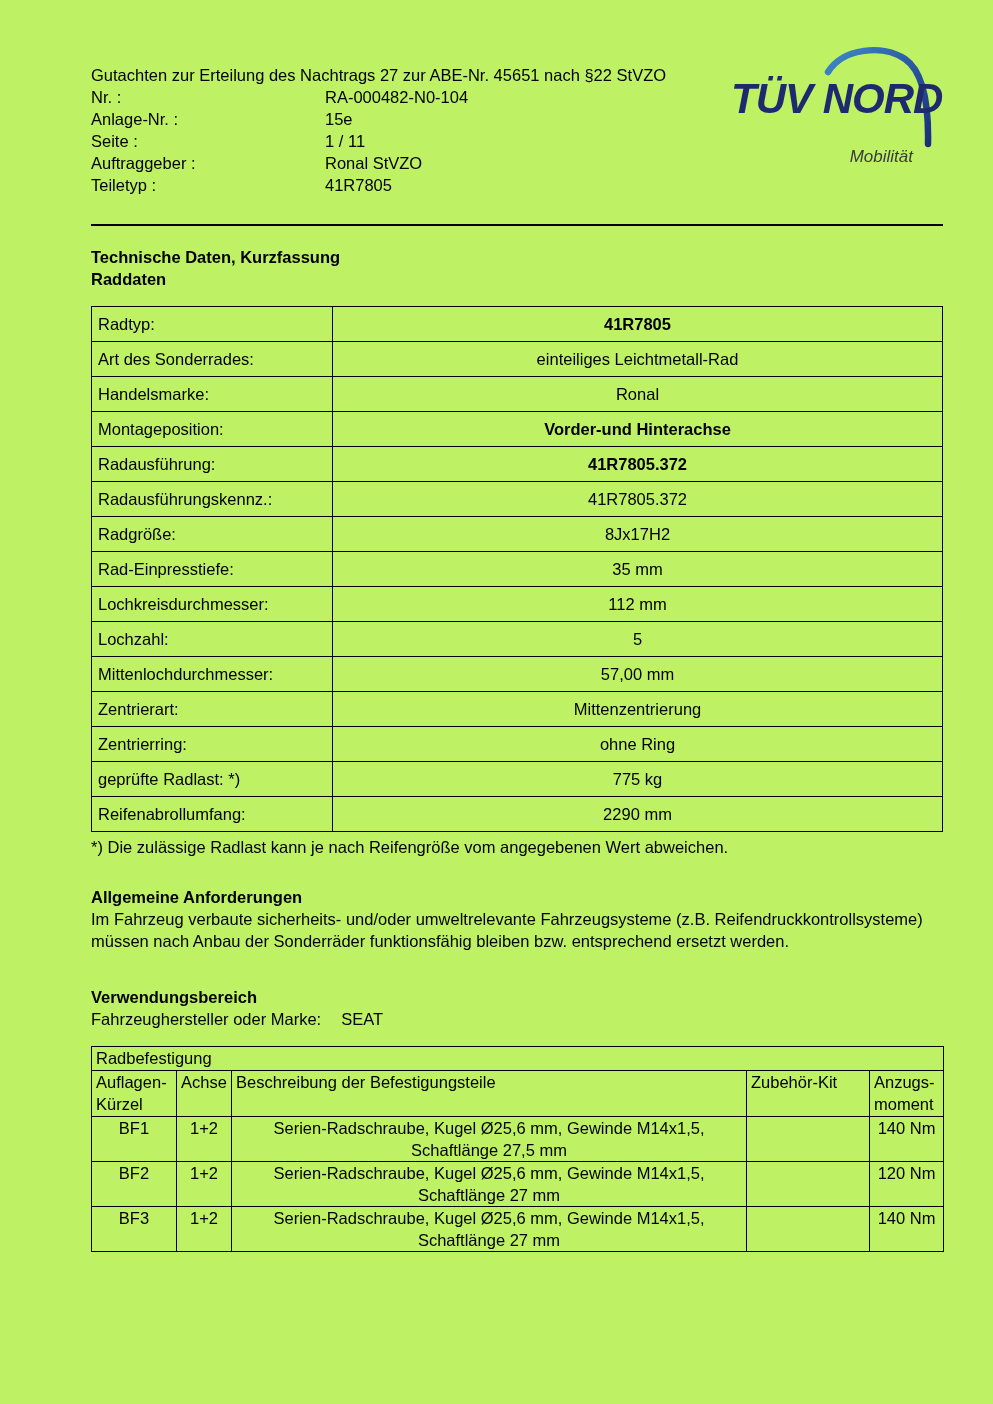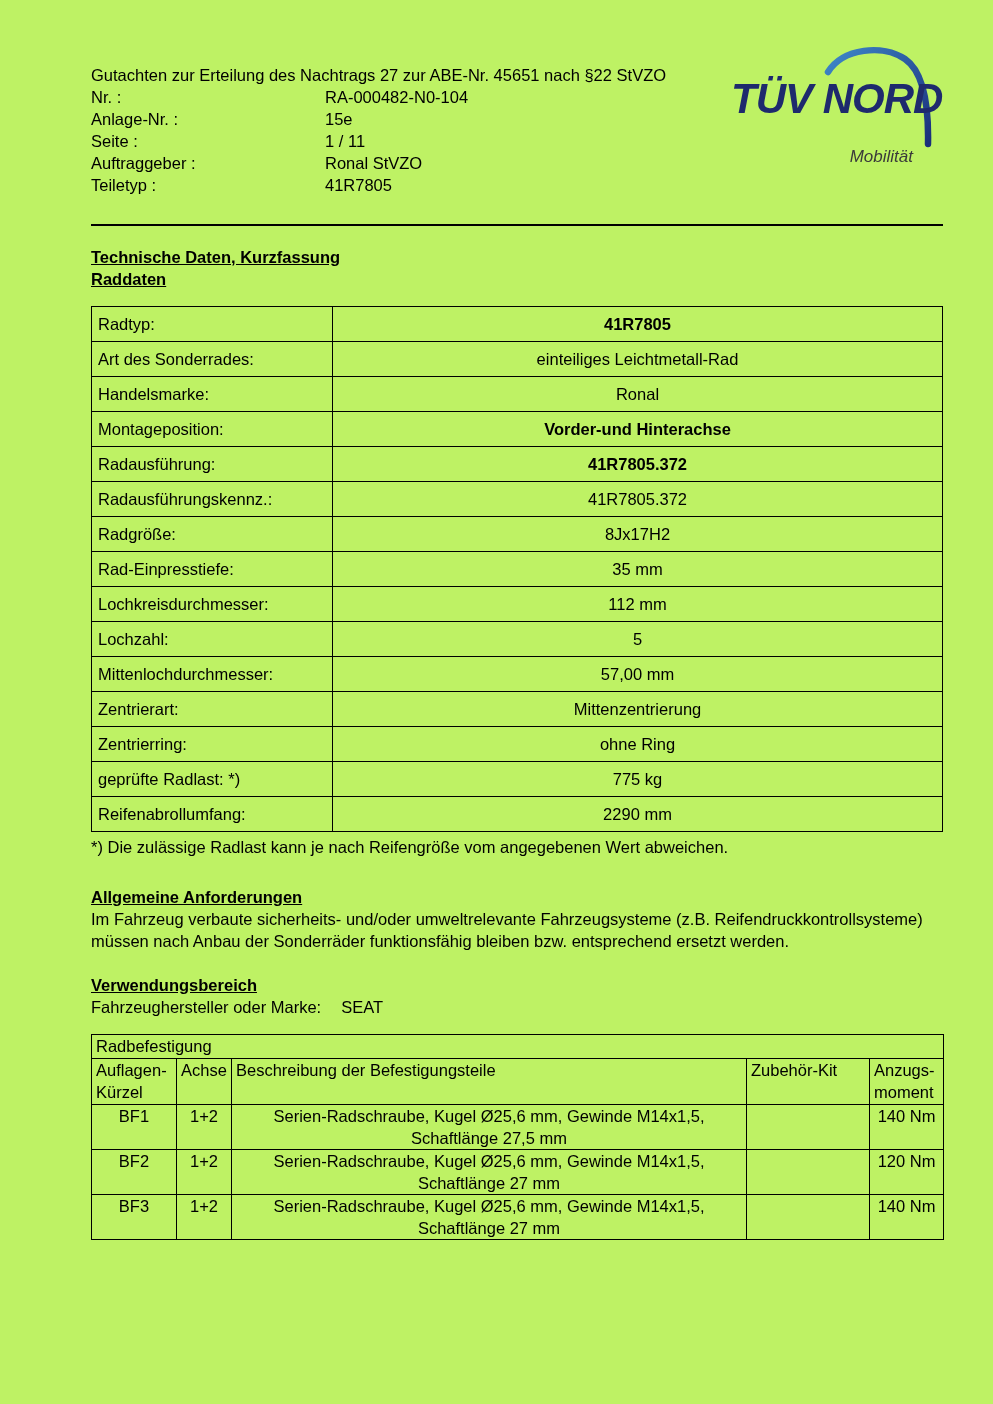--- a/index.html
+++ b/index.html
@@ -25,24 +25,24 @@
     color: #1e2a6d; letter-spacing: -1px; white-space: nowrap;
   }
   .logo-subtitle {
     position: absolute; right: 30px; top: 100px;
     font-size: 17px; font-style: italic; color: #3a3a3a;
   }
 
   .header-rule { border: 0; border-top: 2px solid #000; margin: 28px 0 0 0; }
 
   
-  .section-title { font-weight: 700; text-decoration: underline; }
+  .section-title { font-weight: 700; }
   .tech-head { margin-top: 20px; }
   .sec-anford { margin-top: 28px; }
-  .sec-verw { margin-top: 22px; }
+  .sec-verw { margin-top: 34px; }
   .verw-line { display: flex; }
   .verw-value { margin-left: 20px; }
   .para { margin: 0; }
   .footnote { margin-top: 4px; }
 
   
   .raddaten-table { border-collapse: collapse; width: 100%; margin-top: 16px; table-layout: fixed; }
   .raddaten-table td { border: 1px solid #000; height: 32px; padding: 1px 6px; vertical-align: middle; }
   .raddaten-table td.cell-label { width: 228px; }
   .raddaten-table td.cell-value { text-align: center; }

